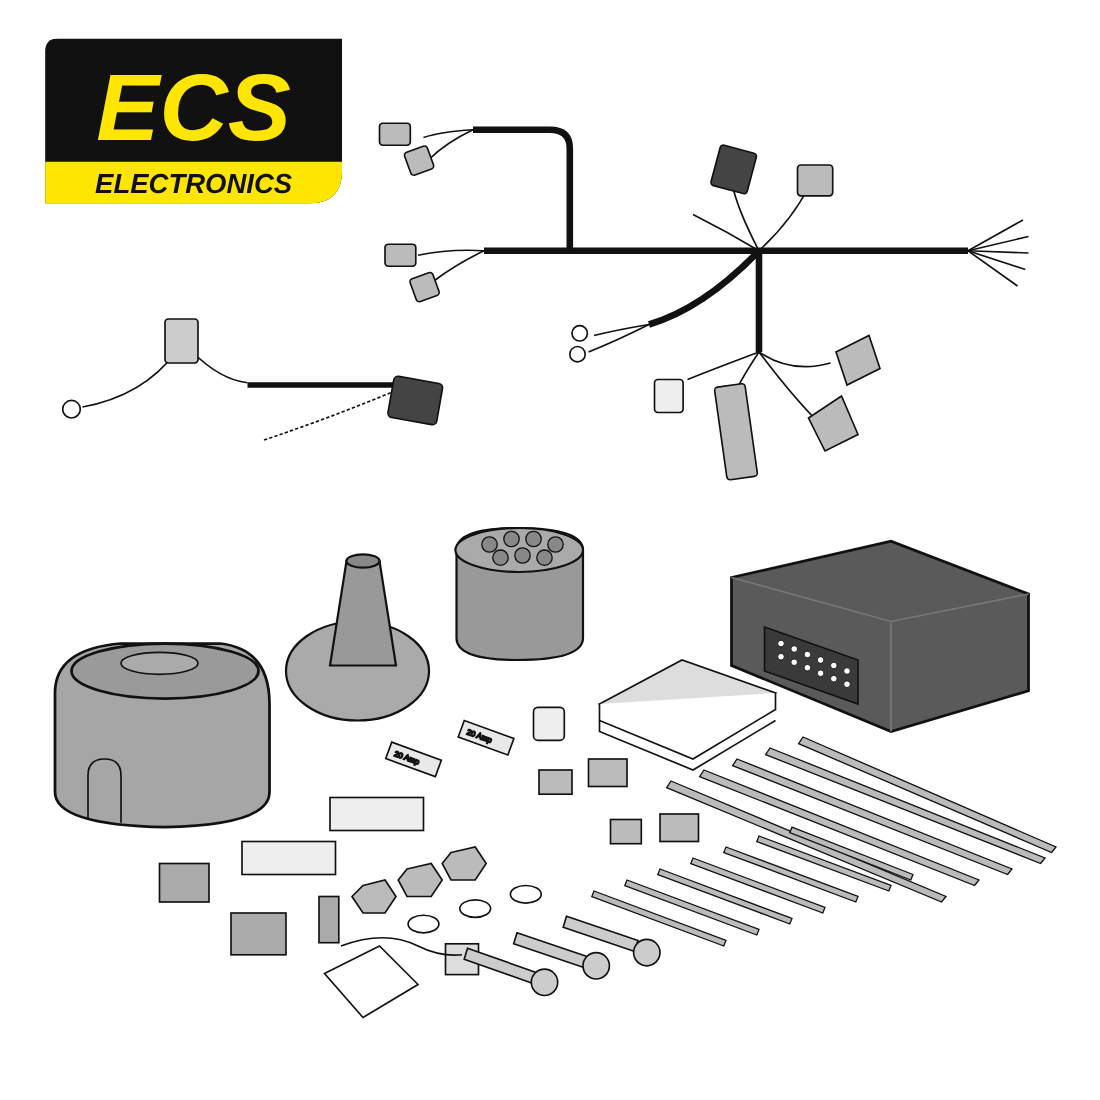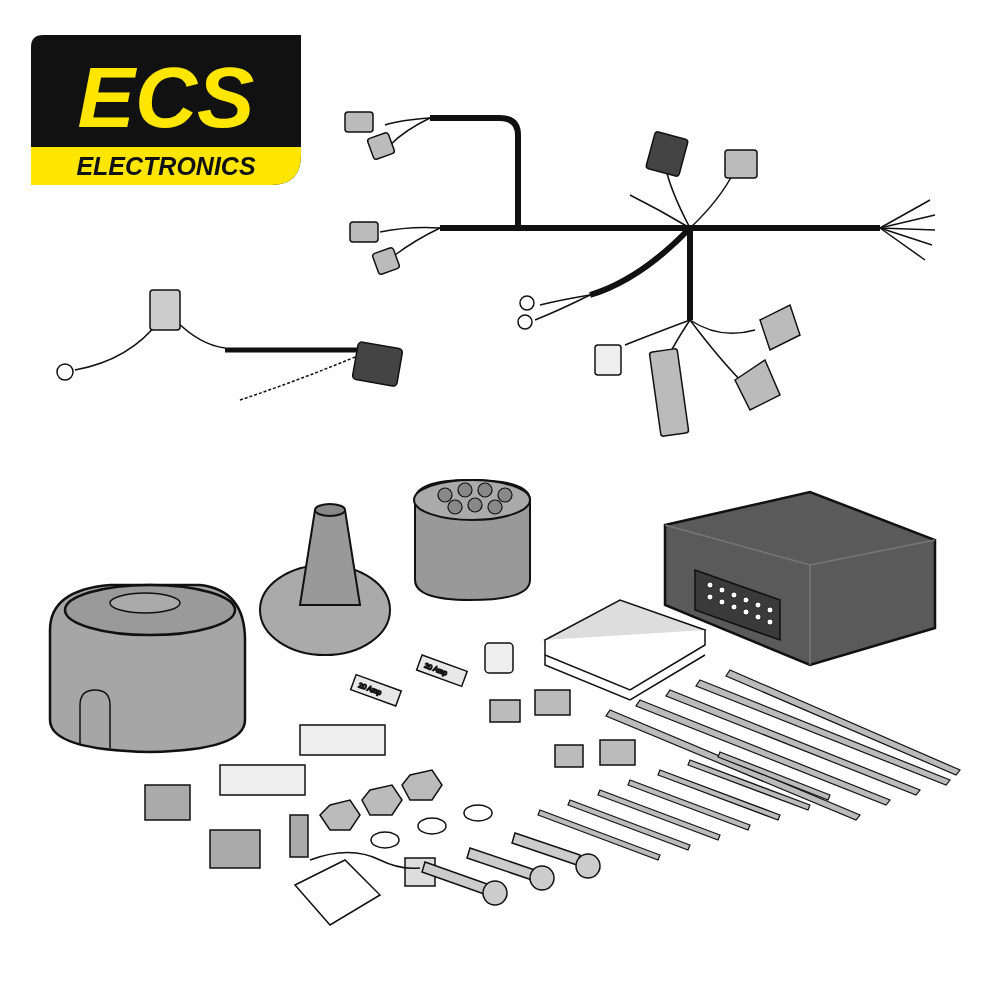--- a/index.html
+++ b/index.html
@@ -1,17 +1,17 @@
 <!DOCTYPE html>
 <html><head>
 <meta charset="utf-8">
 <style>
   html,body{margin:0;padding:0;background:#fff;}
   body{width:1000px;height:1000px;position:relative;overflow:hidden;font-family:"Liberation Sans",sans-serif;}
-  .logo{position:absolute;left:31px;top:35px;width:270px;height:150px;}
+  .logo{position:absolute;left:41px;top:35px;width:270px;height:150px;}
   .art{position:absolute;left:0;top:0;width:1000px;height:1000px;}
   .fuse-label{font-family:"Liberation Sans",sans-serif;font-size:7px;fill:#222;}
 </style>
 </head>
 <body>
 
 <div class="logo">
   <svg width="270" height="150" viewBox="0 0 270 150">
     <path d="M12,0 H270 V120 Q270,150 240,150 H0 V12 Q0,0 12,0 Z" fill="#111"></path>
     <path d="M0,112 H270 V120 Q270,150 240,150 H0 Z" fill="#ffe600"></path>

